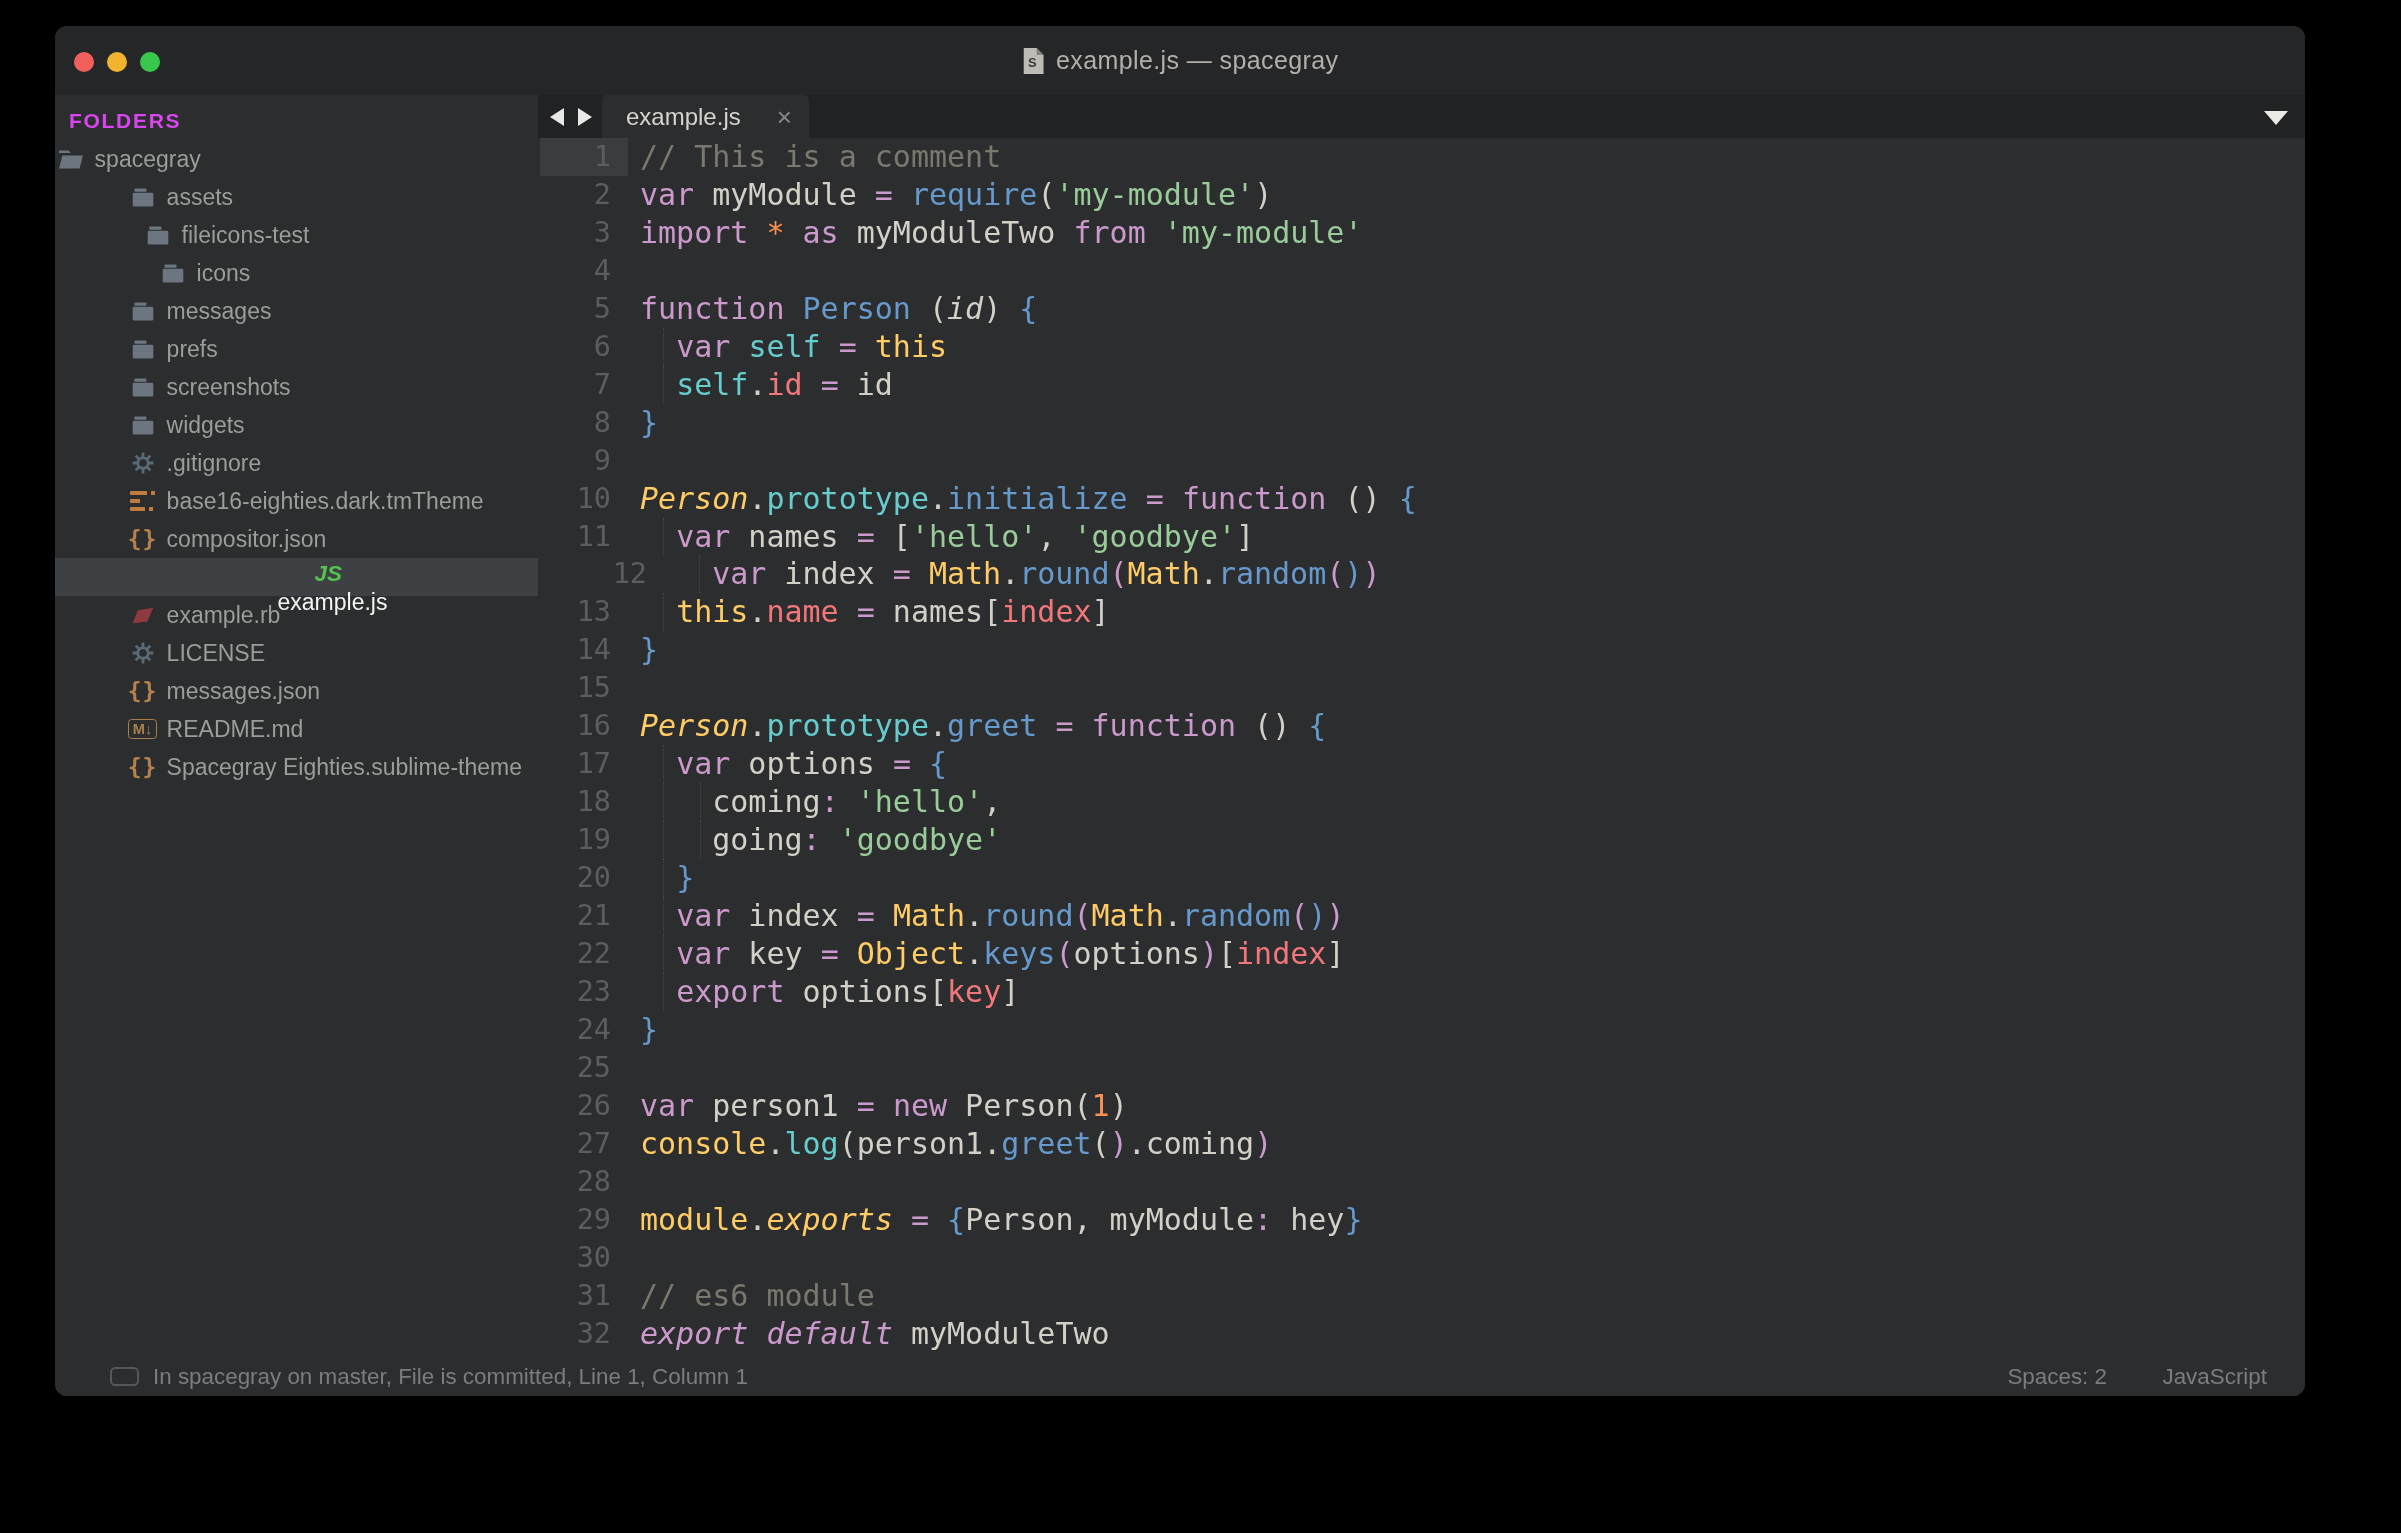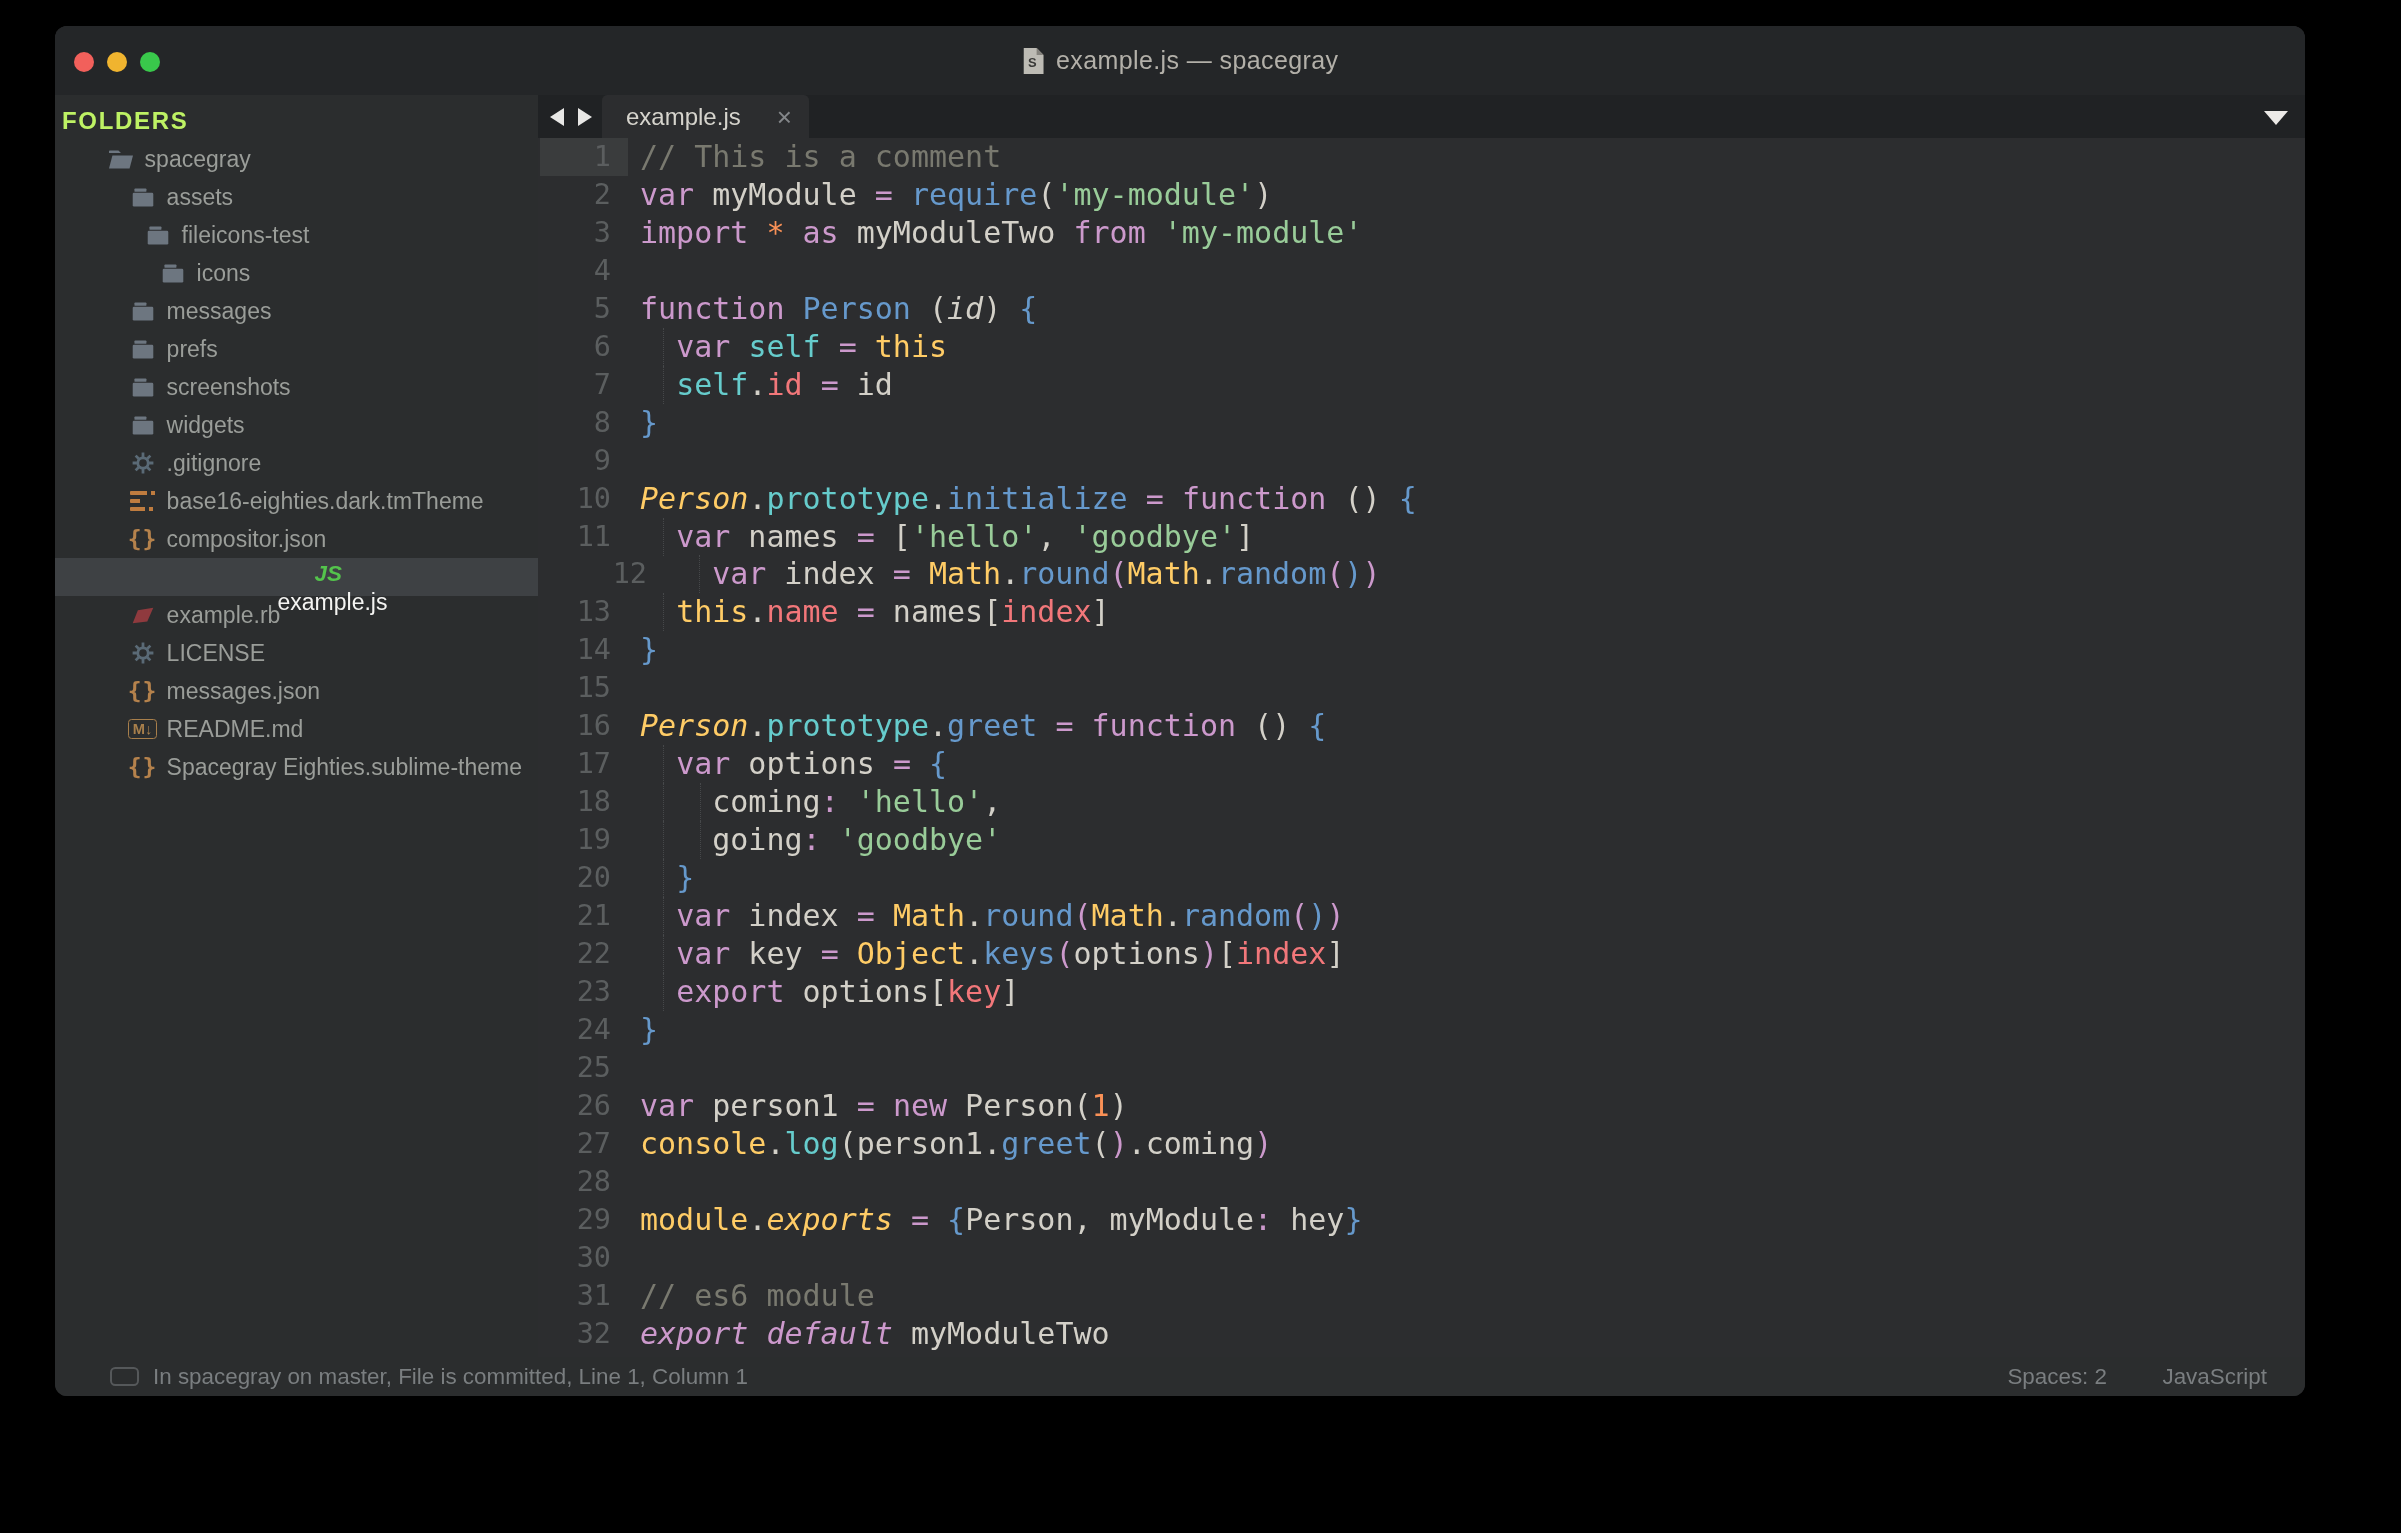--- a/index.html
+++ b/index.html
@@ -12,22 +12,22 @@
   .titlebar { position:absolute; left:0; top:0; width:100%; height:69px;
               background:var(--bg-titlebar,#242628); display:flex; align-items:center; justify-content:center; }
   .traffic { position:absolute; left:19px; top:26px; display:flex; gap:13px; }
   .light { width:20px; height:20px; border-radius:50%; }
   .win-title { font-size:25px; color:#b3b0a9; letter-spacing:0.4px; }
   .title-wrap { display:flex; align-items:center; gap:12px; }
 
   
   .sidebar { position:absolute; left:0; top:69px; width:483px; bottom:39px;
              background:var(--bg-sidebar,#2b2d2e); padding-top:7px; }
-  .sb-header { height:38px; line-height:38px; padding-left:7px; font-size:24px; font-weight:bold;
-               color:#bef264; letter-spacing:1.7px; }
+  .sb-header { height:38px; line-height:38px; padding-left:14px; font-size:21px; font-weight:bold;
+               color:#d946ef; letter-spacing:1.7px; }
   .sb-row { height:38px; display:flex; align-items:center; font-size:23px; color:#9a9d99; position:relative; }
   .sb-row.selected { background:var(--sel-row,#3e4144); color:#f4f4f2; }
   .sb-icon { width:31px; height:31px; display:flex; align-items:center; justify-content:center; flex:0 0 31px; margin-right:8.6px; }
   .sb-label { white-space:nowrap; }
   .ic-braces { font-family:"DejaVu Sans Mono",monospace; font-size:23px; font-weight:bold; letter-spacing:0.9px; }
   .ic-js { font-size:22.4px; font-weight:bold; font-style:italic; }
   .ic-md { border:1.7px solid #8a6c45; border-radius:3.5px; font-size:14.7px; font-weight:bold;
            padding:0.9px 3.5px; line-height:17px; white-space:nowrap; }
   .ic-theme { display:flex; flex-direction:column; gap:3.5px; width:26px; }
   .ic-theme i { display:block; height:4.3px; border-radius:0.9px; }
@@ -82,21 +82,21 @@
         <path d="M17 1 l8 8 h-8 z" fill="#84827c"></path>
         <text x="7" y="23" font-size="15" font-weight="bold" fill="#3a3a38" font-family="Liberation Sans, sans-serif">S</text>
       </svg>
       <span class="win-title">example.js — spacegray</span>
     </div>
   </div>
 
   <div class="sidebar">
     <div class="sb-header">FOLDERS</div>
     <div id="sb-items">
-        <div class="sb-row" style="padding-left: 50px; align-items: center;">
+        <div class="sb-row" style=" align-items: center;">
           <span class="sb-icon">
             <svg width="28" height="24" viewBox="0 0 32 28">
               <path d="M2 8 V5 a1 1 0 0 1 1-1 h10 l3 3 h-14 z" fill="#6d7680"></path>
               <path d="M2 25 L6 10 H30 L26 25 Z" fill="#6d7680"></path>
             </svg>
           </span>
           <span class="sb-label">spacegray</span>
         </div>
         <div class="sb-row" style="padding-left: 72px;">
           <span class="sb-icon">

